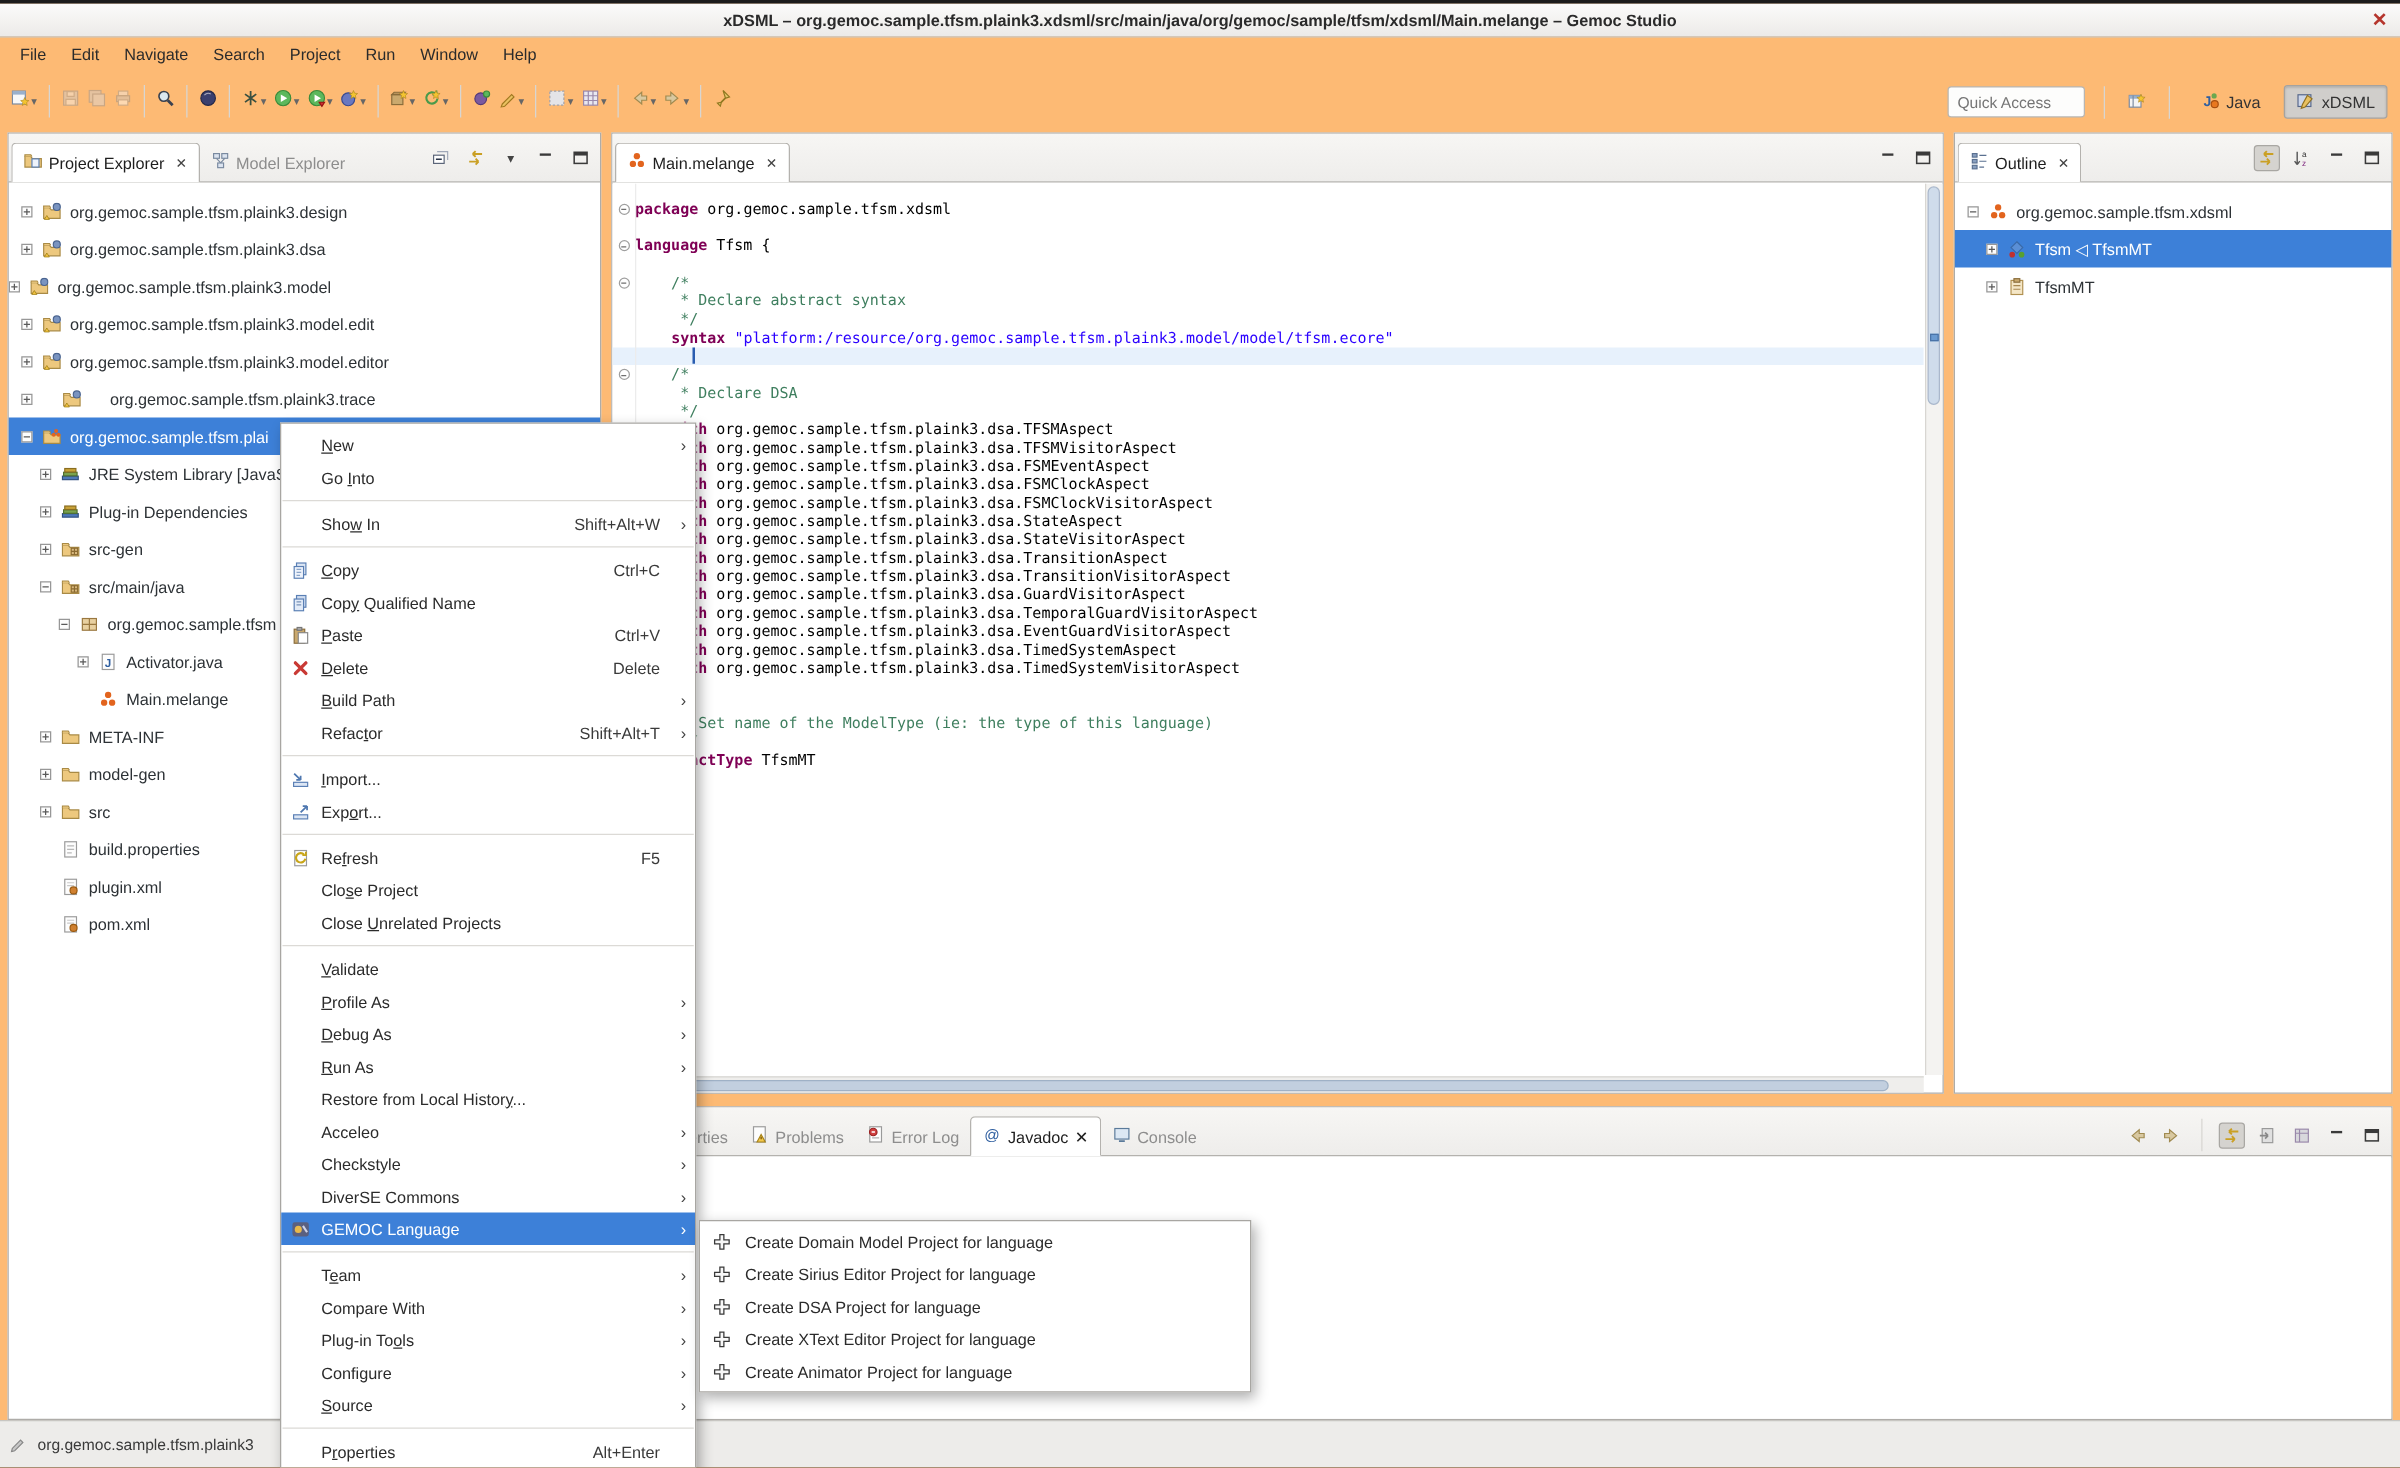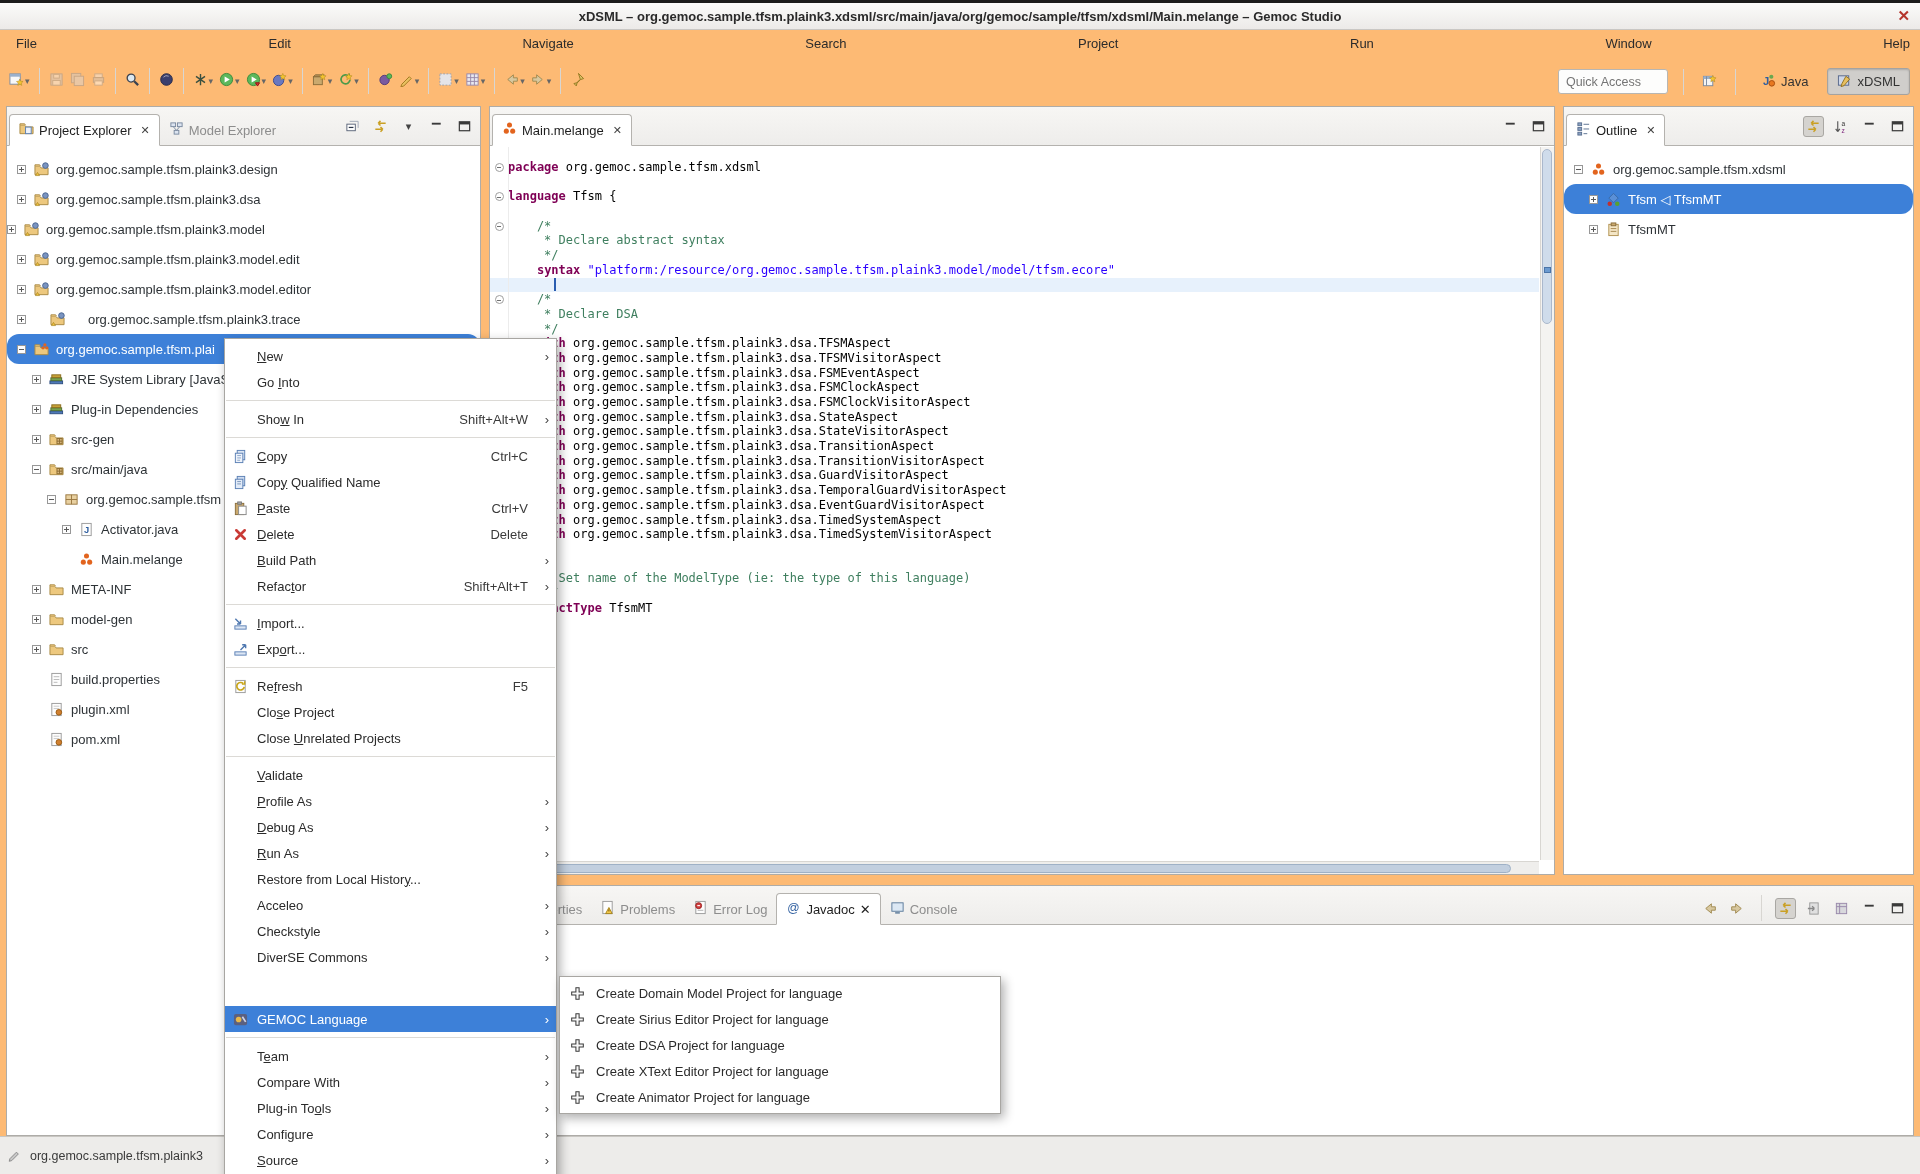--- a/index.html
+++ b/index.html
@@ -1,21 +1,21 @@
 <!DOCTYPE html>
 <html><head>
 <meta charset="utf-8">
 <style>
   html,body{margin:0;padding:0;background:#555;}
   *{box-sizing:border-box;}
   .window{position:relative;width:1920px;height:1174px;background:#fdba74;font-family:"Liberation Sans",sans-serif;overflow:hidden;}
   .topstrip{height:3px;background:#1c1c1c;}
   .titlebar{height:27px;background:linear-gradient(#fbfbfa,#eceae8);border-bottom:1px solid #c9c7c4;display:flex;align-items:center;justify-content:center;position:relative;font-weight:bold;font-size:13px;color:#2a2a2a;}
   .close-btn{position:absolute;right:10px;top:4px;color:#b5352c;font-size:15px;font-weight:bold;cursor:default;}
-  .menubar{height:26px;display:flex;align-items:center;padding-left:6px;font-size:13px;color:#2b2b2b;justify-content:space-between;}
+  .menubar{height:26px;display:flex;align-items:center;padding-left:6px;font-size:13px;color:#2b2b2b;}
   .mb-item{padding:4px 10px;}
   .toolbar{height:50px;position:relative;display:flex;align-items:center;padding-left:6px;}
   .tb-btn{height:26px;display:inline-flex;align-items:center;justify-content:center;padding:0 2px;margin:0 1px;}
   .tb-btn.dis{opacity:.45;}
   .tb-btn .chev{font-size:9px;color:#666;margin-left:1px;}
   .tb-sep{width:1px;height:26px;background:#d8d6d2;margin:0 6px;}
   .tb-right{position:absolute;right:10px;top:12px;display:flex;align-items:center;gap:9px;}
   .qa-input{width:110px;height:25px;border:1px solid #b8b6b2;border-radius:3px;background:#fdfdfc;font-size:12.5px;color:#9a9a9a;padding:0 7px;font-family:"Liberation Sans",sans-serif;}
   .persp-btn{display:flex;align-items:center;gap:5px;height:27px;padding:0 9px;font-size:13px;color:#333;border-radius:3px;border:1px solid transparent;}
   .persp-btn.active{background:#d0cecb;border:1px solid #a5a3a0;box-shadow:inset 0 1px 2px rgba(0,0,0,.18);}
@@ -24,21 +24,21 @@
   .panel-header{height:39px;background:linear-gradient(#f7f6f4,#eeedeb);border-bottom:1px solid #b4b2ae;display:flex;align-items:flex-end;position:relative;padding-left:2px;}
   .vtab{display:flex;align-items:center;gap:5px;height:32px;padding:0 9px;font-size:13px;color:#8d8d8d;position:relative;top:1px;white-space:nowrap;}
   .vtab.active{background:#fff;border:1px solid #b4b2ae;border-bottom:1px solid #fff;border-radius:4px 4px 0 0;color:#1e1e1e;}
   .vtab .x{color:#444;font-size:11px;margin-left:4px;}
   .panel-tools{position:absolute;right:5px;top:9px;display:flex;align-items:center;gap:7px;}
   .ptool{min-width:21px;height:21px;display:flex;align-items:center;justify-content:center;color:#444;}
   .ptool.pressed{background:#d5d3cf;border:1px solid #a9a7a3;border-radius:3px;}
 
   .tree{padding-top:8px;font-size:13px;color:#2d3236;}
   .trow{height:30px;display:flex;align-items:center;position:relative;}
-  .trow.selected{background:#3d80d8;color:#fff;border-radius:12px;}
+  .trow.selected{background:#3d80d8;color:#fff;}
   .exp{width:9px;height:9px;border:1px solid #979797;background:#fdfdfd;margin-right:7px;position:relative;flex:none;}
   .exp::before{content:"";position:absolute;left:1px;right:1px;top:3px;height:1px;background:#5a5a5a;}
   .exp.plus::after{content:"";position:absolute;top:1px;bottom:1px;left:3px;width:1px;background:#5a5a5a;}
   .exp-spacer{width:16px;flex:none;}
   .fi{width:17px;height:16px;margin-right:6px;flex:none;display:inline-flex;align-items:center;justify-content:center;}
   .tlabel{white-space:nowrap;}
 
   .code{position:absolute;top:40px;left:0;right:15px;bottom:14px;overflow:hidden;font-family:"DejaVu Sans Mono",monospace;font-size:12px;line-height:14.7px;padding-top:13px;background:#fff;}
   .gutline{position:absolute;left:18px;top:40px;bottom:14px;width:1px;background:#ececec;}
   .cl{display:flex;height:14.7px;align-items:center;}
@@ -62,21 +62,21 @@
   .bp-content{position:absolute;left:0;right:0;top:40px;bottom:0;background:#fff;}
 
   .statusbar{position:absolute;left:0;right:0;top:1136px;height:38px;background:#edecea;border-top:1px solid #c8c6c2;display:flex;align-items:center;padding-left:8px;gap:7px;font-size:12.5px;color:#3a3a3a;}
 
   .cmenu{position:absolute;left:224px;top:338px;width:333px;background:#ffffff;border:1px solid #a8a6a2;box-shadow:3px 4px 10px rgba(0,0,0,.32);padding:4px 0;z-index:60;}
   .mi{height:26px;display:flex;align-items:center;padding:0 7px 0 8px;font-size:13px;color:#2b2b2b;}
   .mi .ic{width:24px;flex:none;display:flex;align-items:center;}
   .mi .lbl{flex:1;white-space:nowrap;}
   .mi .acc{margin-right:12px;color:#3a3a3a;}
   .mi .arr{width:9px;color:#444;font-size:13px;text-align:right;}
-  .mi.hl2{background:#3d80d8;color:#fff;margin-top:36px;}
+  .mi.hl2{background:#3d80d8;color:#fff;}
   .mi.hl2 .arr,.mi.hl2 .acc{color:#fff;}
   .msep{height:1px;background:#dcdad6;margin:5px 1px;}
   .u{text-decoration:underline;}
 
   .csub{position:absolute;left:559px;top:976px;width:442px;background:#fff;border:1px solid #a8a6a2;box-shadow:3px 4px 10px rgba(0,0,0,.32);padding:3px 0;z-index:61;}
   .si{height:26px;display:flex;align-items:center;gap:8px;padding:0 10px;font-size:13px;color:#2b2b2b;white-space:nowrap;}
   .si .ic{width:18px;flex:none;display:flex;align-items:center;}
 </style>
 </head>
 <body>

